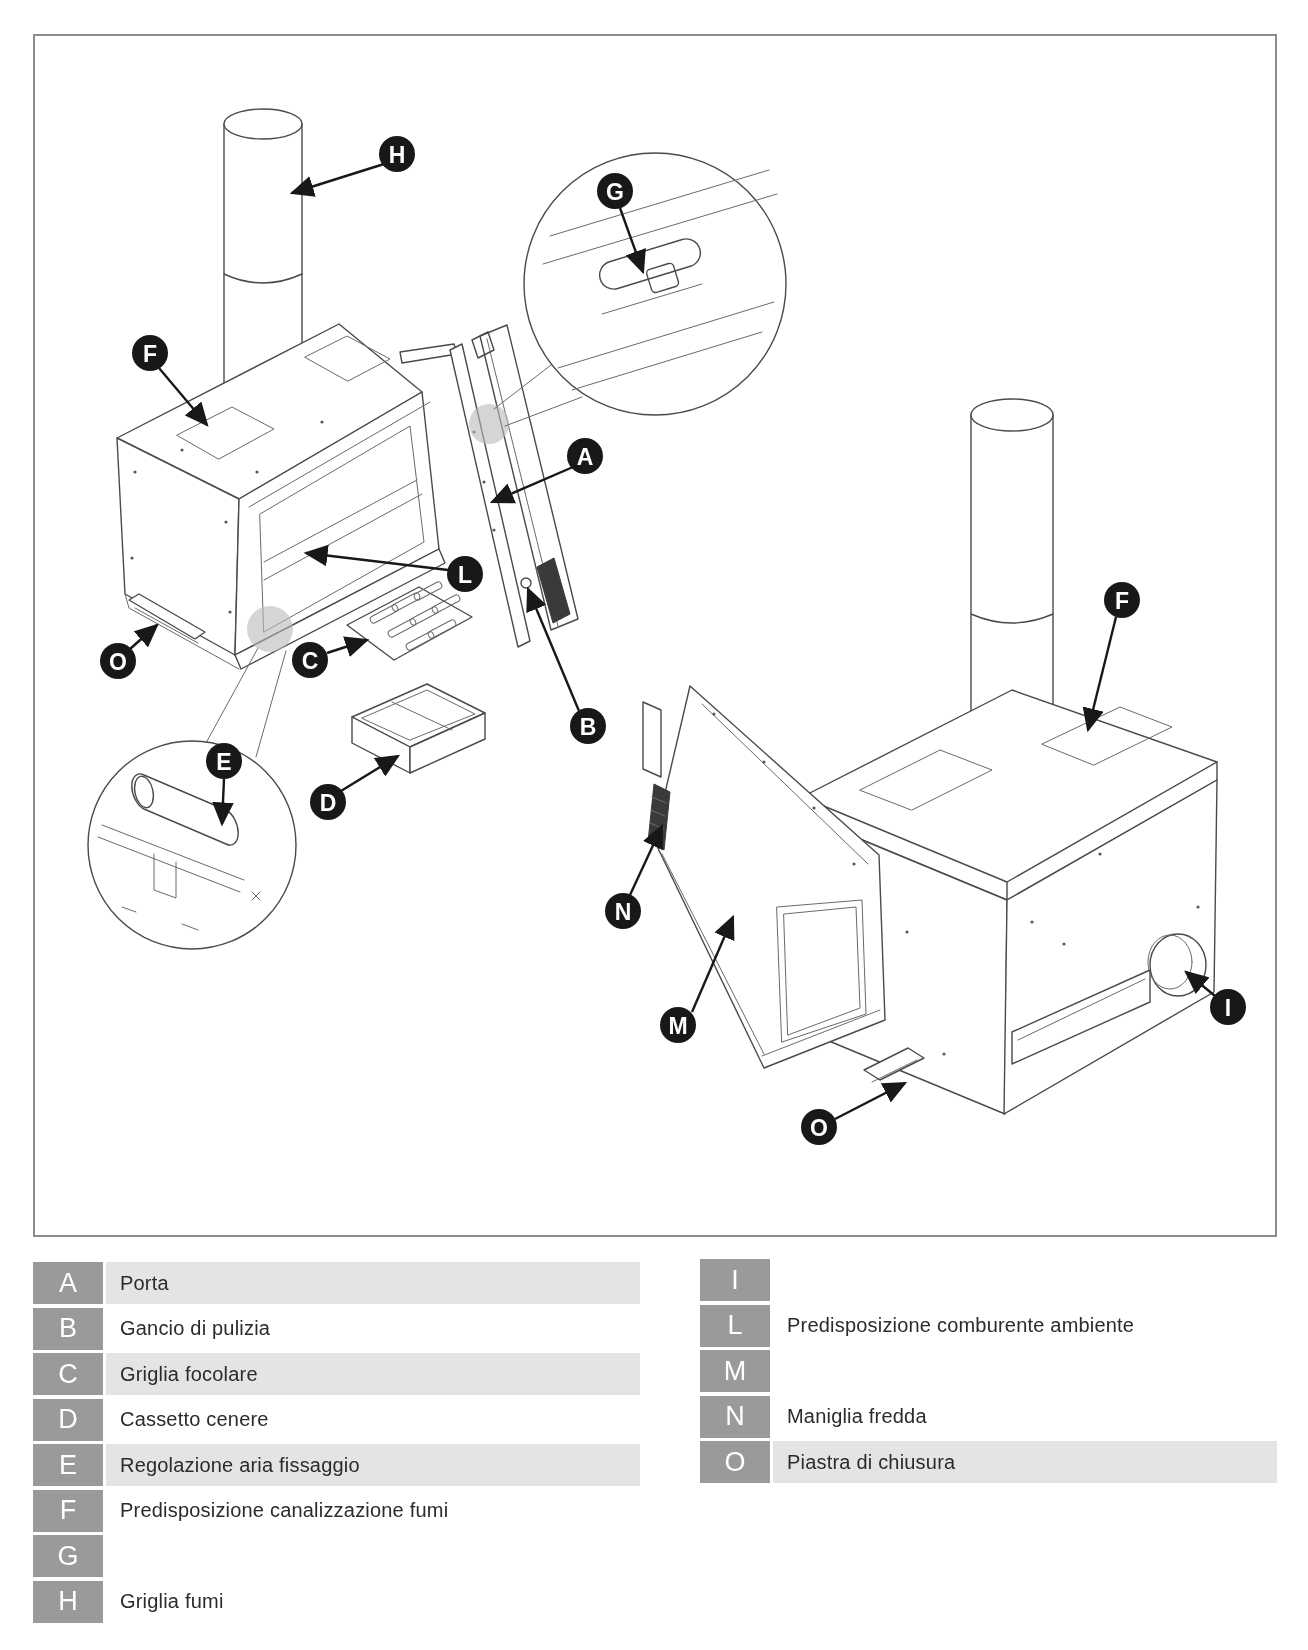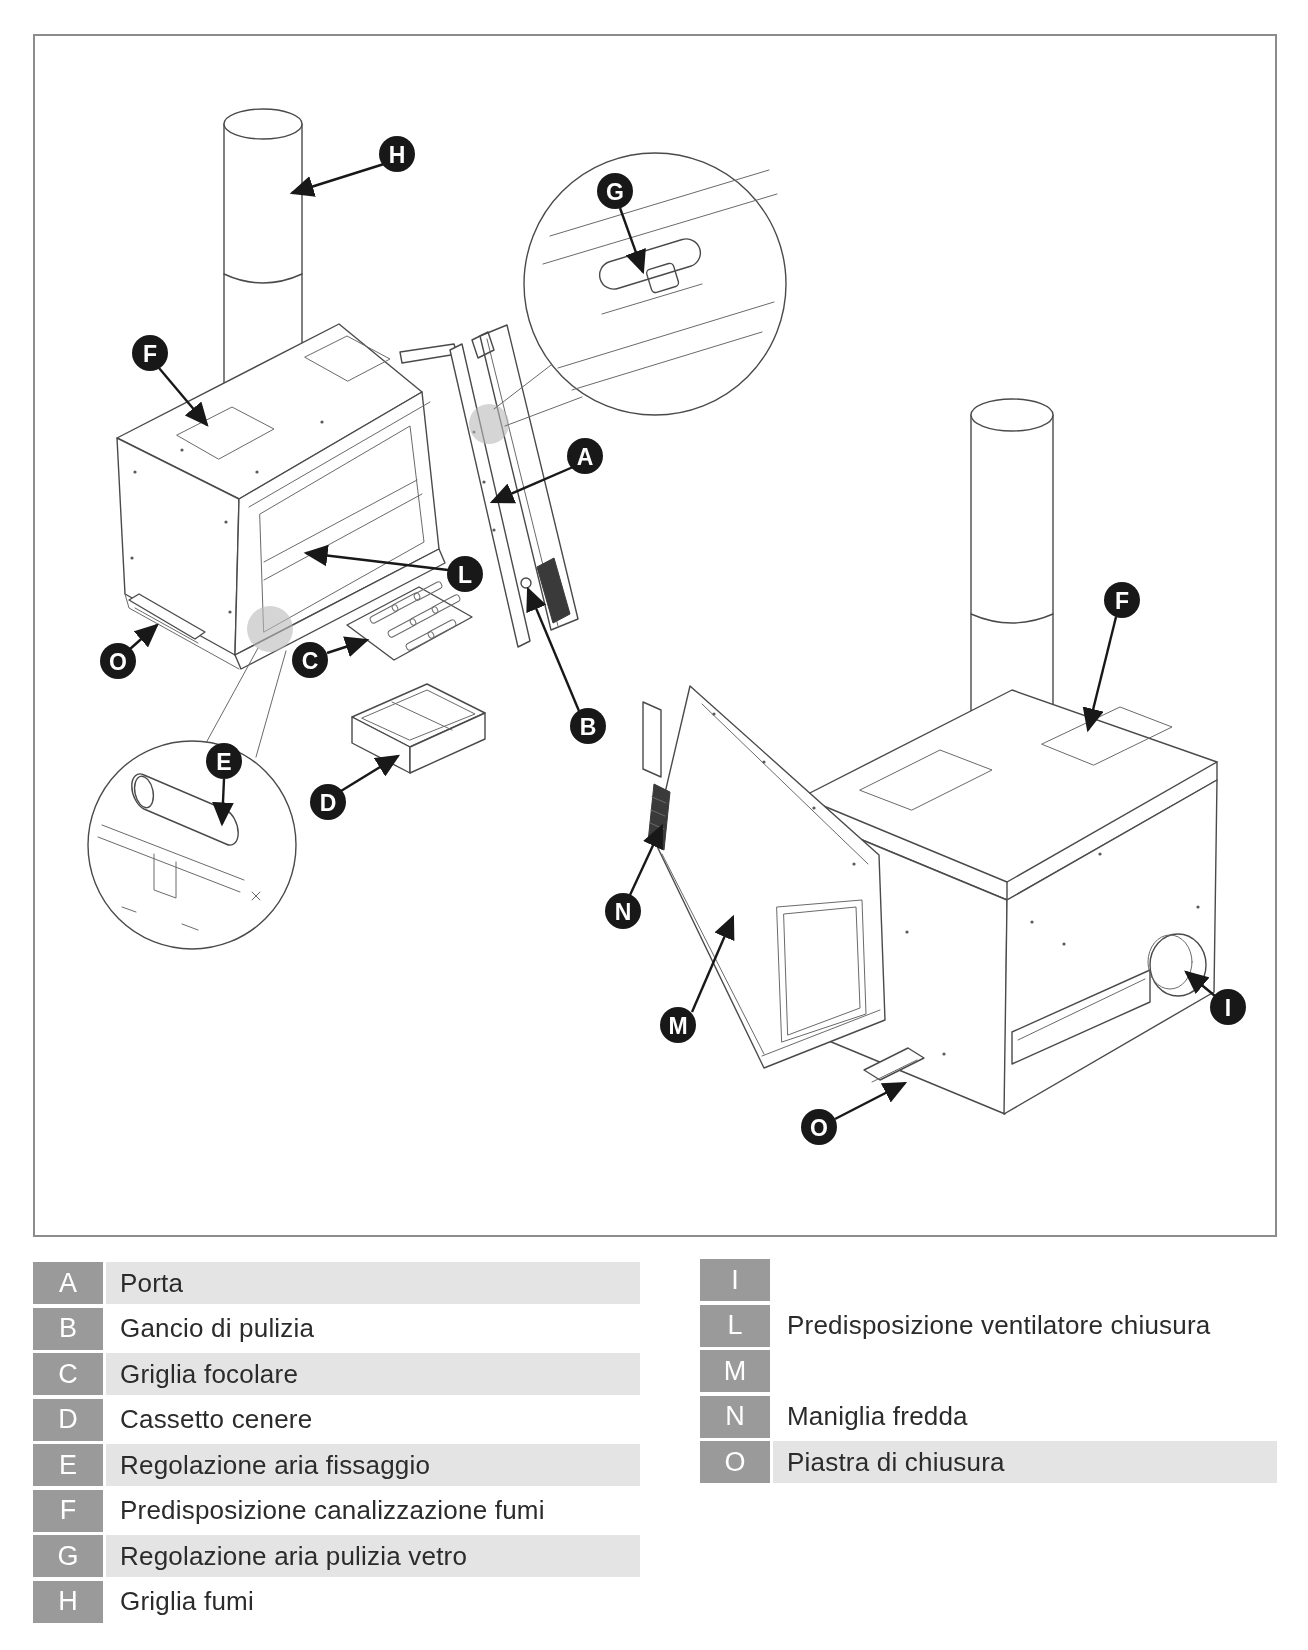--- a/index.html
+++ b/index.html
@@ -9,21 +9,21 @@
          border:2px solid #8c8c8c;box-sizing:border-box;background:#fff;}
   .frame svg{display:block;width:100%;height:100%;}
   .legend{position:absolute;}
   .legend-left{left:33px;top:1262px;width:607px;}
   .legend-right{left:700px;top:1259px;width:577px;}
   .lrow{display:flex;height:42px;margin-bottom:3.5px;}
   .lkey{width:70px;margin-right:3px;background:#9a9a9a;color:#ffffff;
         display:flex;align-items:center;justify-content:center;
         font-size:27px;line-height:1;flex:0 0 auto;}
   .llabel{flex:1;display:flex;align-items:center;padding-left:14px;
-          font-size:26px;color:#2b2b2b;background:#ffffff;letter-spacing:.2px;}
+          font-size:20px;color:#2b2b2b;background:#ffffff;letter-spacing:.2px;}
   .lrow.alt .llabel{background:#e4e4e4;}
   
   .ln{fill:none;stroke:#4a4a4a;stroke-width:1.4;stroke-linejoin:round;stroke-linecap:round;}
   .lt{fill:none;stroke:#6a6a6a;stroke-width:1;stroke-linejoin:round;stroke-linecap:round;}
   .wh{fill:#ffffff;stroke:#4a4a4a;stroke-width:1.4;stroke-linejoin:round;}
   .dk{fill:#3a3a3a;stroke:#3a3a3a;stroke-width:1;}
   .hl{fill:#b9b9b9;opacity:.6;stroke:none;}
   .arrow{fill:none;stroke:#181818;stroke-width:2.4;}
   .co{fill:#181818;}
   .colt{fill:#ffffff;font-family:"Liberation Sans",sans-serif;font-size:23px;font-weight:bold;
@@ -292,35 +292,34 @@
     <div class="lrow alt">
       <div class="lkey">E</div>
       <div class="llabel">Regolazione aria fissaggio</div>
     </div>
     <div class="lrow">
       <div class="lkey">F</div>
       <div class="llabel">Predisposizione canalizzazione fumi</div>
     </div>
     <div class="lrow alt">
       <div class="lkey">G</div>
-      <div class="llabel">Regolazione aria pulizia vetro</div>
     </div>
     <div class="lrow">
       <div class="lkey">H</div>
       <div class="llabel">Griglia fumi</div>
     </div>
   </div>
 
   <div class="legend legend-right">
     <div class="lrow alt">
       <div class="lkey">I</div>
     </div>
     <div class="lrow">
       <div class="lkey">L</div>
-      <div class="llabel">Predisposizione ventilatore chiusura</div>
+      <div class="llabel">Predisposizione comburente ambiente</div>
     </div>
     <div class="lrow alt">
       <div class="lkey">M</div>
     </div>
     <div class="lrow">
       <div class="lkey">N</div>
       <div class="llabel">Maniglia fredda</div>
     </div>
     <div class="lrow alt">
       <div class="lkey">O</div>

